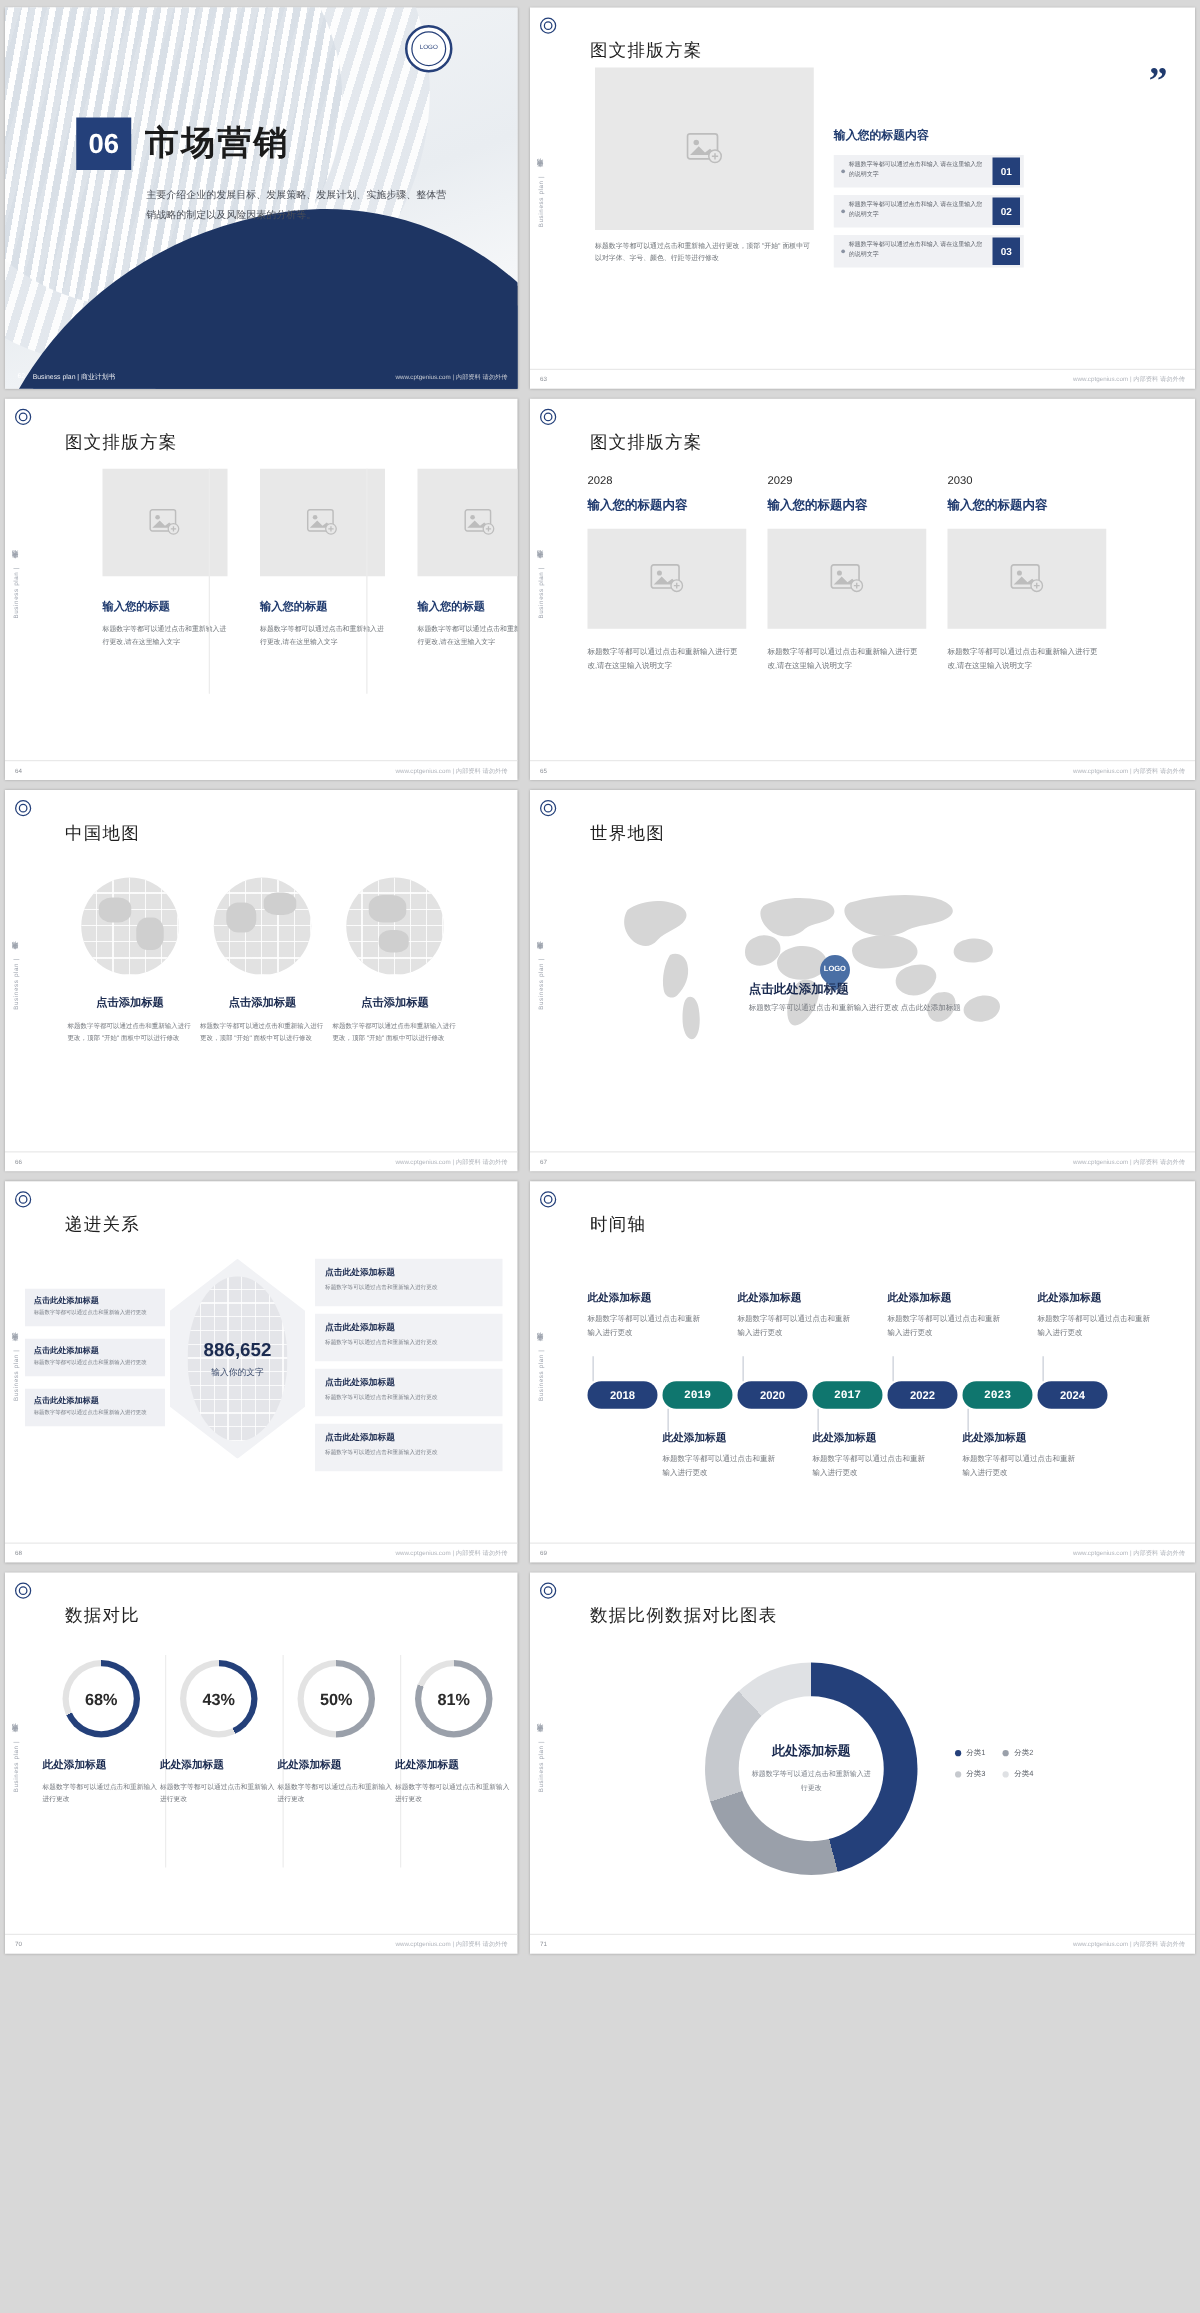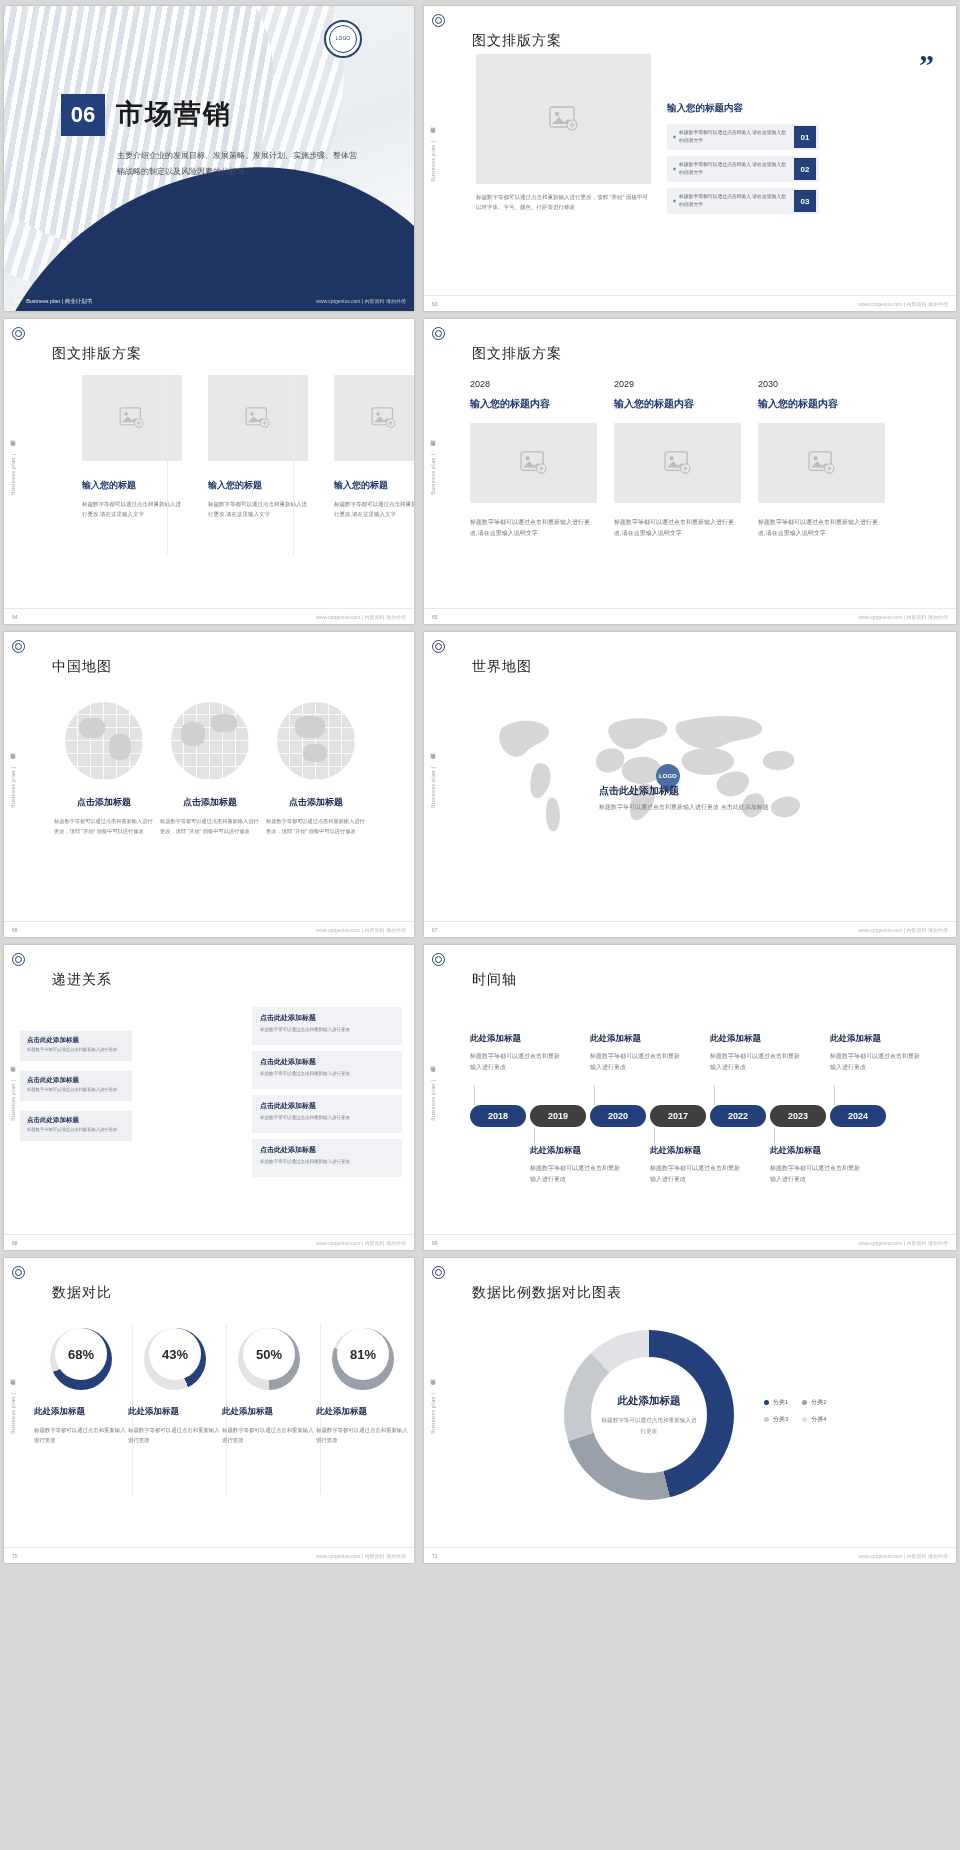--- a/index.html
+++ b/index.html
@@ -319,32 +319,32 @@
   .s69 .pillrow {
     position: absolute; left: 46px; top: 160px;
     display: flex; gap: 4px;
   }
   .s69 .pill {
     width: 56px; height: 22px; border-radius: 11px;
     background: #24407a; color: #fff;
     display: flex; align-items: center; justify-content: center;
     font-size: 9px; font-weight: bold;
   }
-  .s69 .pill.alt { background: #404040; }
+  .s69 .pill.alt { background: #0f766e; font-family: Liberation Mono, monospace; }
   .s69 .item { position: absolute; width: 92px; }
   .s69 .item .t { font-size: 8.5px; font-weight: bold; color: #1b2b50; }
   .s69 .item .d { margin-top: 6px; font-size: 6px; line-height: 1.85; color: #75797f; }
   .s69 .stem { position: absolute; width: 1px; background: #c9ced8; }
 
   
   .s70 .dcol { position: absolute; top: 70px; width: 94px; }
   .s70 .ring {
     width: 62px; height: 62px; margin: 0 auto;
     border-radius: 50%;
-    display: flex; justify-content: center;
+    display: flex; align-items: center; justify-content: center;
     position: relative;
   }
   .s70 .ring .hole {
     width: 52px; height: 52px; border-radius: 50%; background: #fff;
     display: flex; align-items: center; justify-content: center;
     font-size: 13px; font-weight: bold; color: #2a2a2a;
   }
   .s70 .dt { margin-top: 16px; font-size: 8.5px; font-weight: bold; color: #1b2b50; text-align: left; }
   .s70 .dd { margin-top: 7px; font-size: 5.4px; line-height: 1.9; color: #75797f; }
   .s70 .vdiv { position: absolute; top: 66px; width: 1px; height: 170px; background: #ededed; }
@@ -622,20 +622,25 @@
     </div>
     <div class="leftbox" style="left:16px;top:126px">
       <div class="t">点击此处添加标题</div>
       <div class="d">标题数字等都可以通过点击和重新输入进行更改</div>
     </div>
     <div class="leftbox" style="left:16px;top:166px">
       <div class="t">点击此处添加标题</div>
       <div class="d">标题数字等都可以通过点击和重新输入进行更改</div>
     </div>
 
+    <div class="hex">
+      <div class="globe"></div>
+      <div class="num">886,652</div>
+      <div class="sub">输入你的文字</div>
+    </div>
 
     <div class="rbox" style="top:62px">
       <div class="t">点击此处添加标题</div>
       <div class="d">标题数字等可以通过点击和重新输入进行更改</div>
     </div>
     <div class="rbox" style="top:106px">
       <div class="t">点击此处添加标题</div>
       <div class="d">标题数字等可以通过点击和重新输入进行更改</div>
     </div>
     <div class="rbox" style="top:150px">

